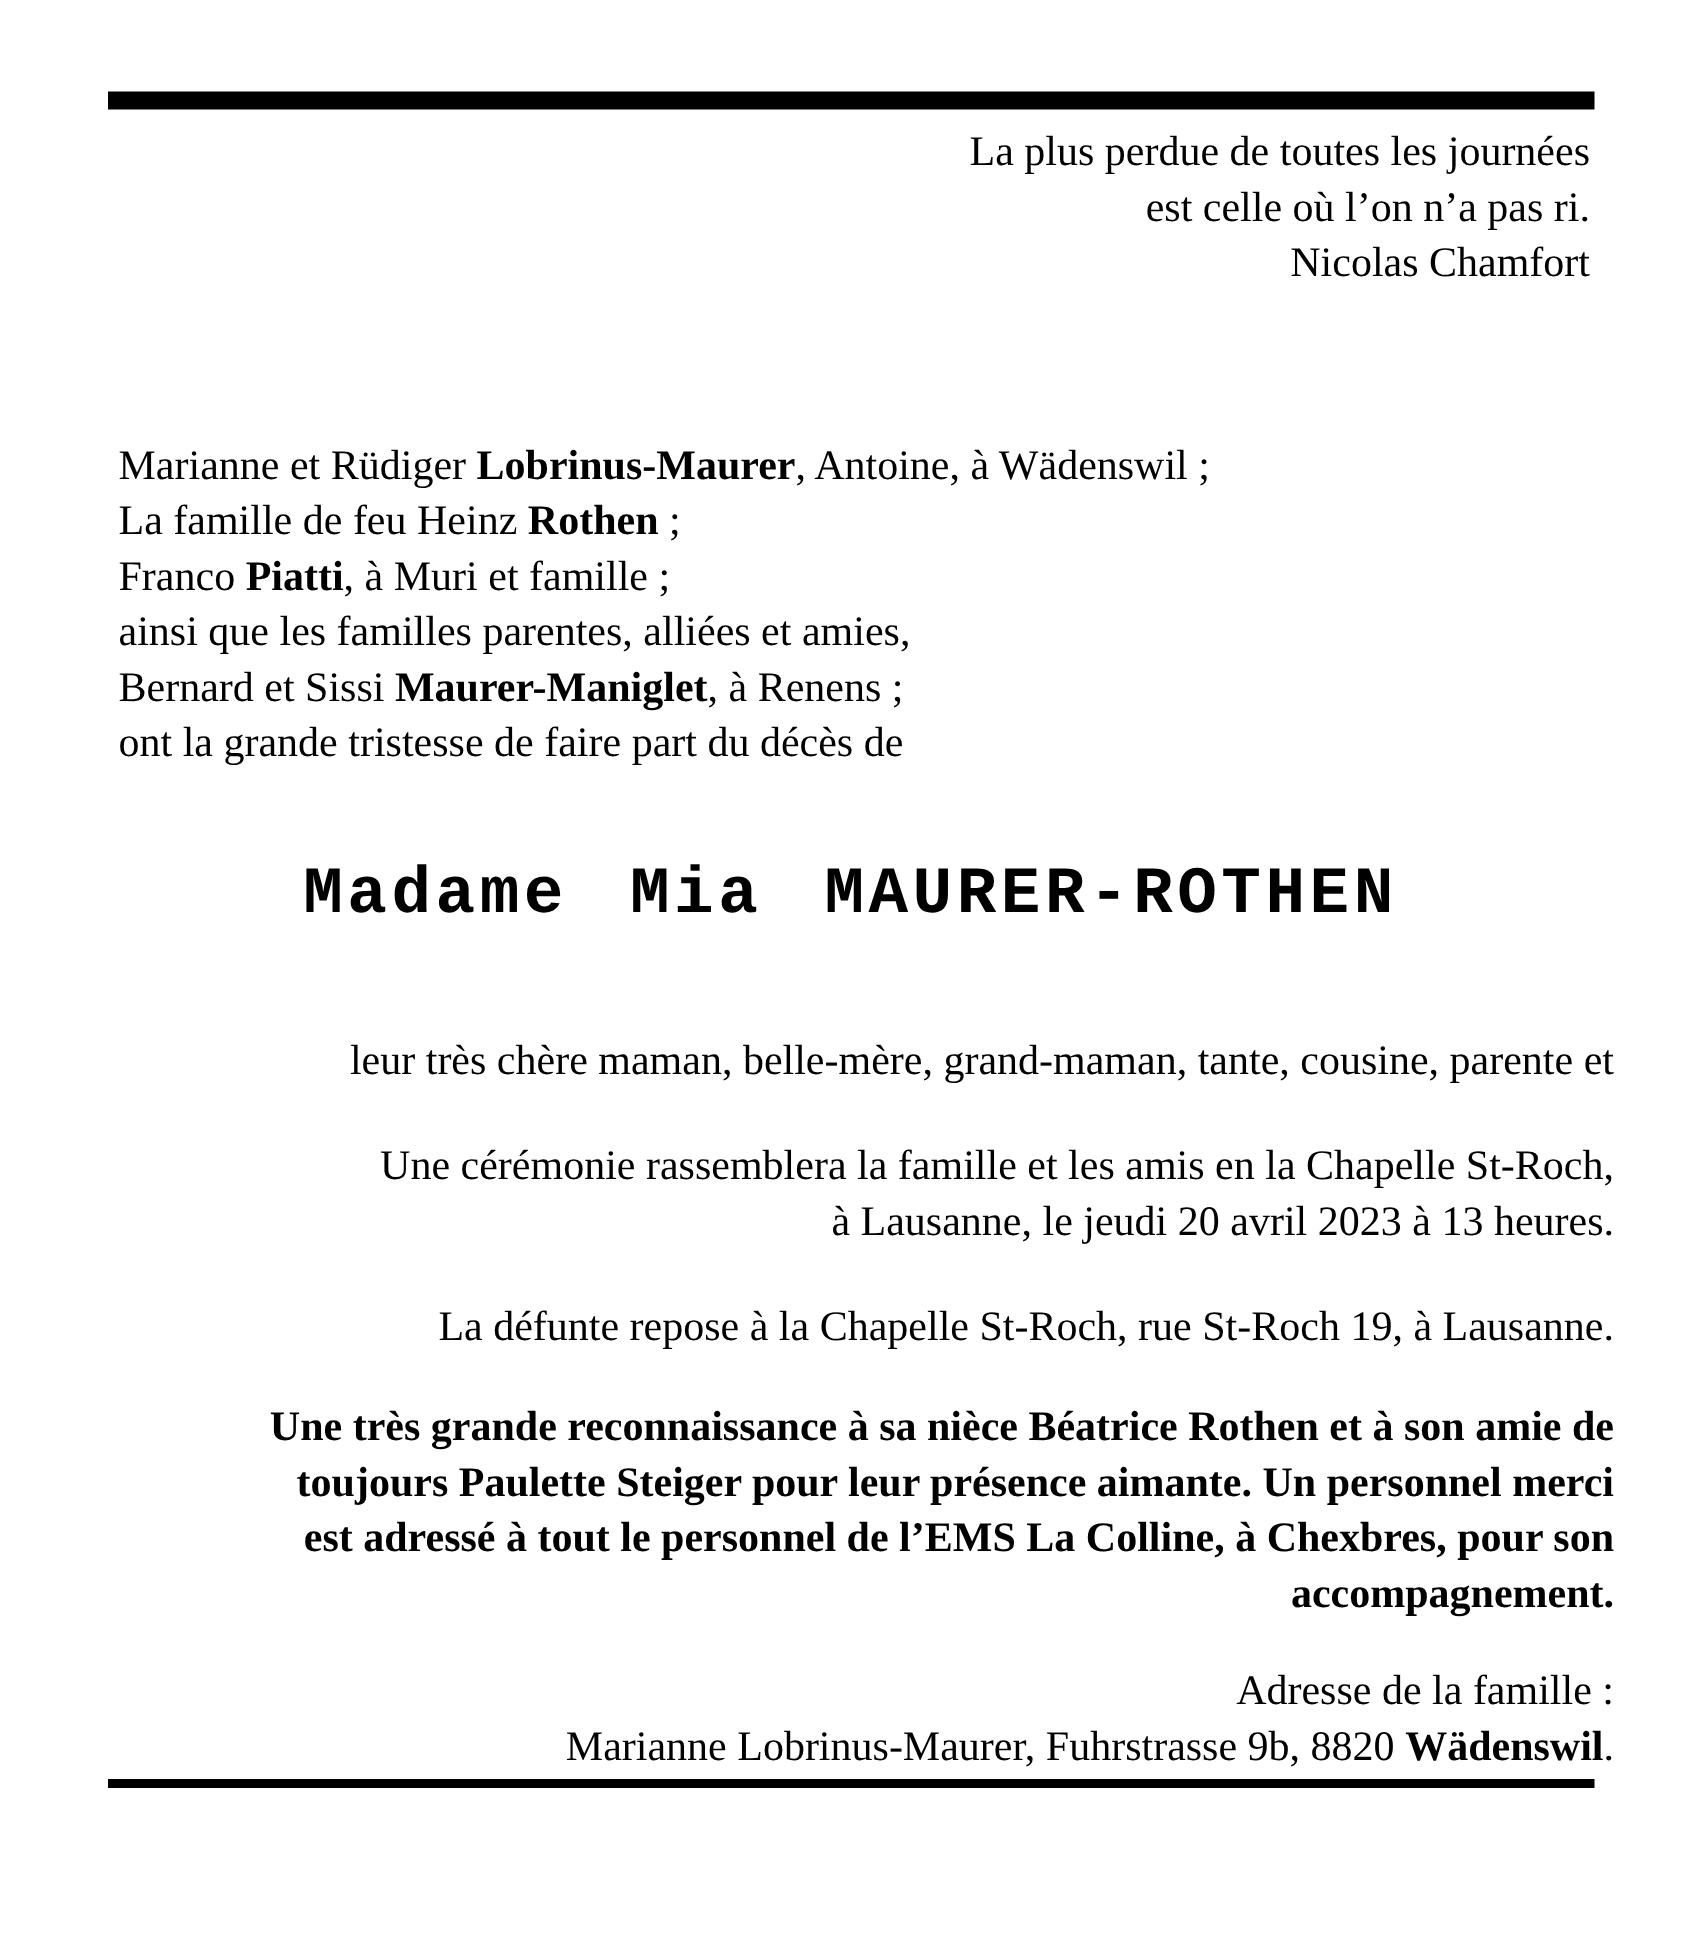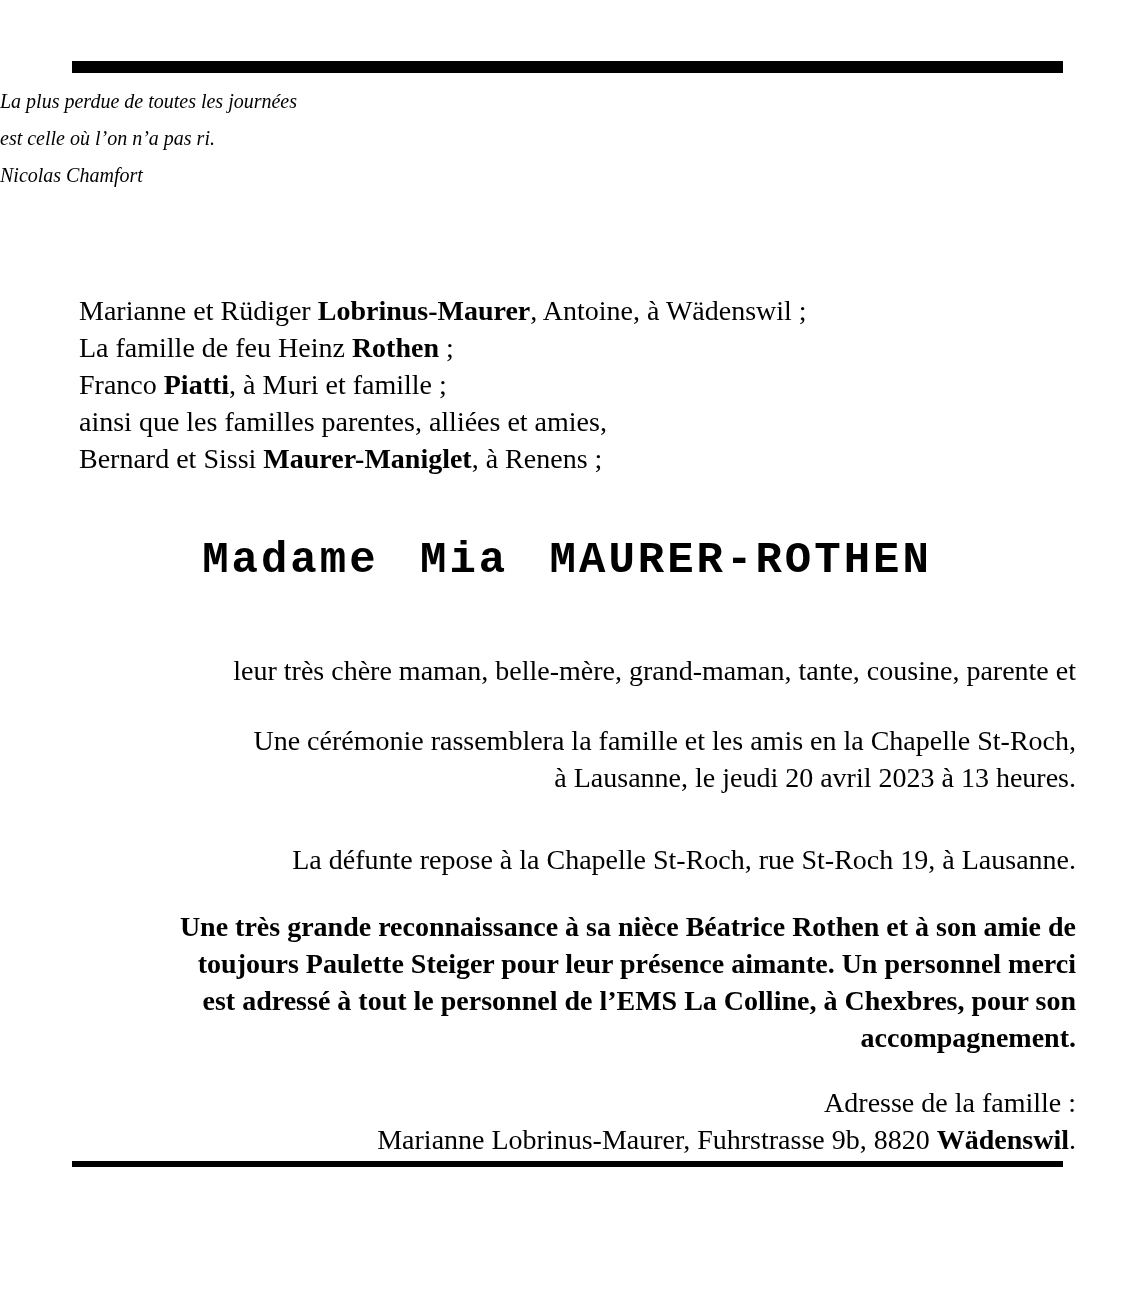--- a/index.html
+++ b/index.html
@@ -14,22 +14,22 @@
   }
   .rule {
     background: #000000;
     margin-left: 72px;
     width: 991px;
   }
   .rule-top { margin-top: 61px; height: 12px; }
   .rule-bottom { margin-top: 3px; height: 6px; }
   .quote {
     margin: 10px 74px 0 0;
-    font-style: italic;
-    font-size: 20px;
+    text-align: right;
+    font-size: 28px;
     line-height: 37px;
   }
   .announcers {
     margin: 98px 60px 0 79px;
     font-size: 28px;
     line-height: 37px;
   }
   .bold { font-weight: bold; }
   .page-title {
     margin-top: 57px;
@@ -44,21 +44,21 @@
   }
   .para {
     margin-left: 79px;
     margin-right: 58px;
     font-size: 28px;
     line-height: 37px;
     text-align: right;
   }
   .para-1 { margin-top: 66px; }
   .para-2 { margin-top: 33px; }
-  .para-3 { margin-top: 45px; }
+  .para-3 { margin-top: 33px; }
   .para-4 { margin-top: 30px; font-weight: bold; }
   .address { margin-top: 28px; }
   .sup {
     font-size: 0.62em;
     vertical-align: baseline;
     position: relative;
     top: -0.45em;
   }
 </style>
 </head>
@@ -71,20 +71,21 @@
   <div>est celle où l’on n’a pas ri.</div>
   <div>Nicolas Chamfort</div>
 </div>
 
 <div class="announcers">
   <div><span>Marianne et Rüdiger </span><span class="bold">Lobrinus-Maurer</span><span>, Antoine, à Wädenswil ;</span></div>
   <div><span>La famille de feu Heinz </span><span class="bold">Rothen</span><span> ;</span></div>
   <div><span>Franco </span><span class="bold">Piatti</span><span>, à Muri et famille ;</span></div>
   <div><span>ainsi que les familles parentes, alliées et amies,</span></div>
   <div><span>Bernard et Sissi </span><span class="bold">Maurer-Maniglet</span><span>, à Renens ;</span></div>
+  <div><span>ont la grande tristesse de faire part du décès de</span></div>
 </div>
 
 <div class="page-title">Madame Mia MAURER-ROTHEN</div>
 
 <div class="para para-1">
   <div>leur très chère maman, belle-mère, grand-maman, tante, cousine, parente et</div>
 </div>
 
 <div class="para para-2">
   <div>Une cérémonie rassemblera la famille et les amis en la Chapelle St-Roch,</div>

